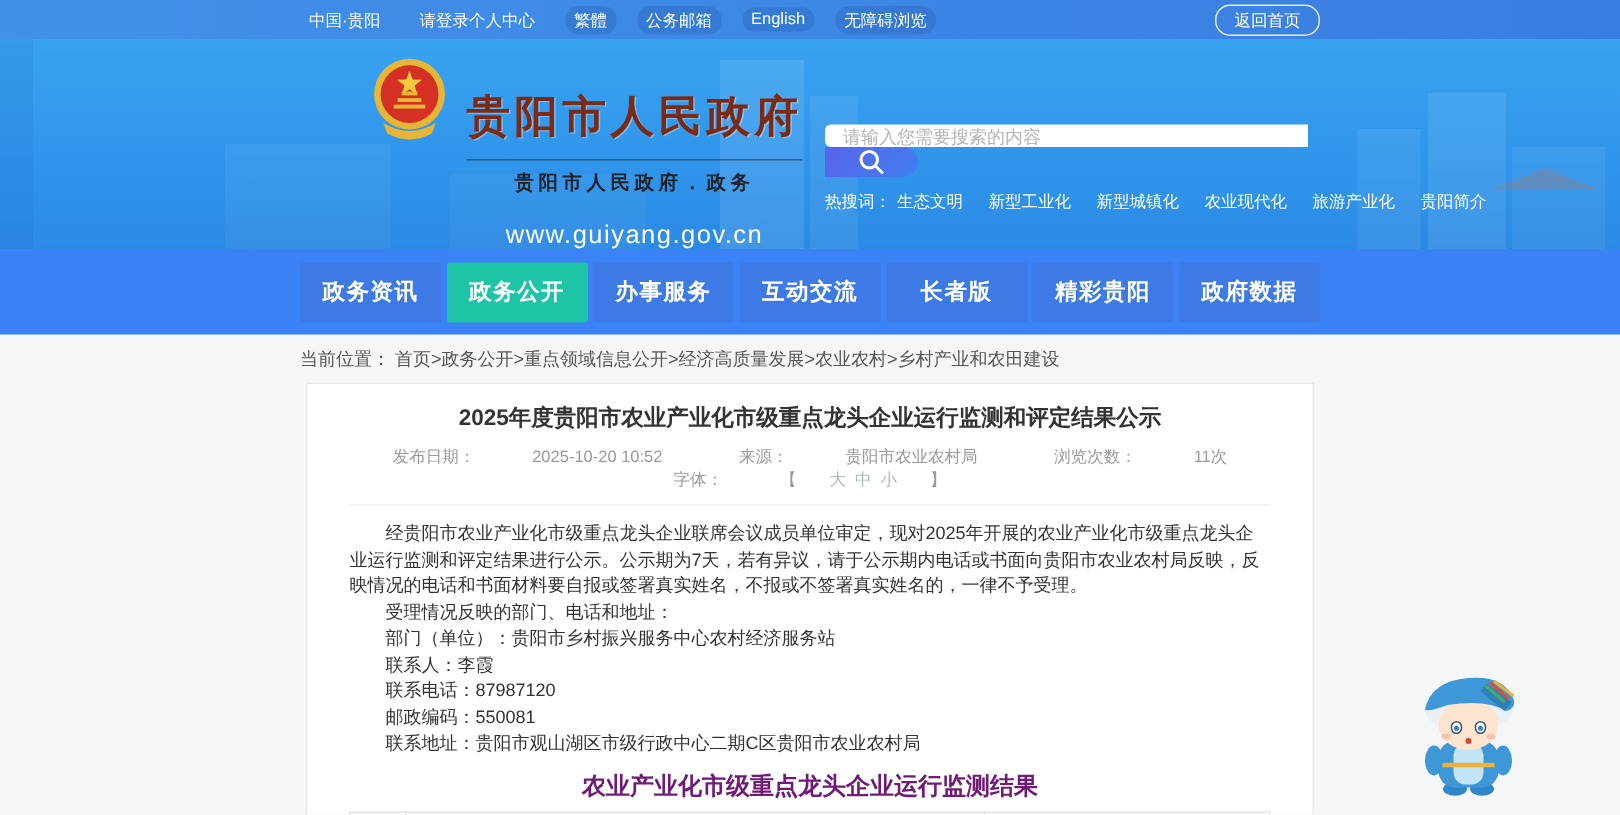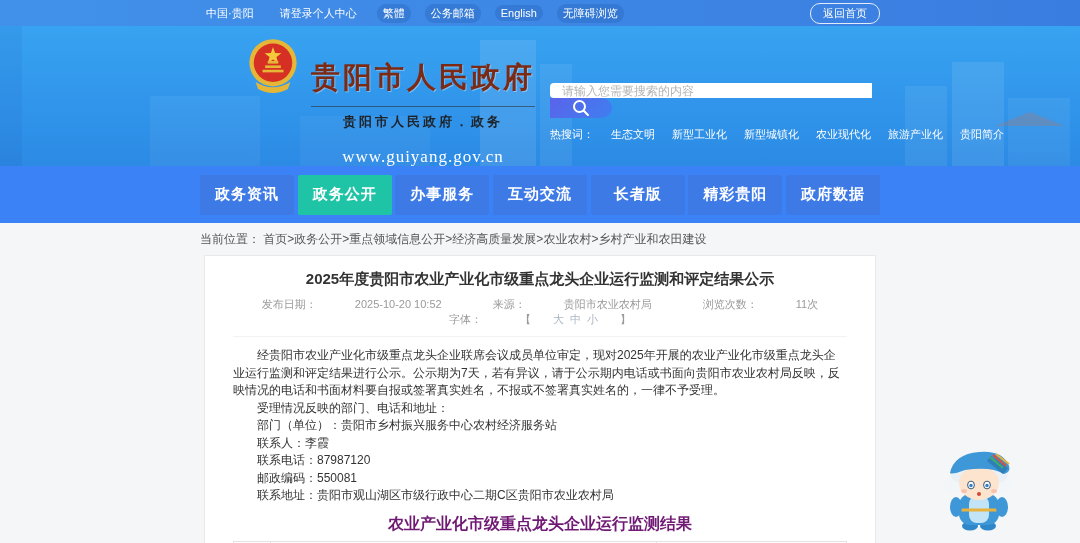--- a/index.html
+++ b/index.html
@@ -12,30 +12,30 @@
   .topbar .container { display:flex; align-items:center; gap:16px; font-size:11px; color:#fff; }
   .tb-link { color:#fff; text-decoration:none; cursor:pointer; white-space:nowrap; padding:2px 6px; border-radius:9px; }
   .tb-link.pill { background:rgba(0,40,120,0.14); }
   .home-btn { margin-left:auto; border:1px solid rgba(255,255,255,0.85); color:#fff; font-size:11px; padding:2px 12px; border-radius:10px; cursor:pointer; background:transparent; white-space:nowrap; }
 
   
   .banner { height:140px; background:linear-gradient(180deg,#38a3f1 0%,#2f92e9 70%,#2c8ae4 100%); position:relative; overflow:hidden; }
   .banner .container { height:100%; }
   .city-svg { position:absolute; left:0; top:0; pointer-events:none; }
   .logo-block { position:absolute; left:45px; top:10px; display:flex; align-items:flex-start; gap:10px; cursor:pointer; }
-  .logo-text { padding-top:22px; text-align:center;font-family:Liberation Serif, serif; }
+  .logo-text { padding-top:22px; text-align:center; }
   .site-name { font-size:29px; font-weight:bold; color:#7d2a15; letter-spacing:3px; text-shadow:1px 1px 0 rgba(255,255,255,0.35); }
   .site-sub { margin-top:8px; padding-top:6px; border-top:1px solid rgba(40,40,40,0.55); font-size:13px; font-weight:bold; color:#1e2329; letter-spacing:3px; }
   .site-url { margin-top:16px; font-size:17px; color:#fff; letter-spacing:1px; }
   .search-wrap { position:absolute; left:350px; top:57px; width:322px; }
   .search-bar { display:flex; height:35px;flex-direction:column; }
   .search-input { flex:1; border:none; outline:none; border-radius:4px 0 0 4px; padding:0 12px; font-size:12px; color:#333; background:#fff; }
   .search-input::placeholder { color:#b4b4b4; }
   .search-btn { width:62px; border:none; cursor:pointer; background:linear-gradient(135deg,#5a63ea,#3f7ff0); border-radius:0 18px 18px 0; display:flex; align-items:center; justify-content:center; }
-  .hot-row { margin-top:9px; display:flex; gap:17px; font-size:11px; color:#fff; white-space:nowrap; }
+  .hot-row { margin-top:9px; display:flex; gap:4px; font-size:11px; color:#fff; white-space:nowrap; }
   .hot-link { color:#fff; text-decoration:none; cursor:pointer; }
 
   
   .navbar { height:57px; background:#3b82f6; }
   .navbar .container { height:100%; display:flex; align-items:center; justify-content:space-between; }
   .nav-btn { width:94px; height:40px; background:#3d7ae6; color:#fff; font-size:15px; font-weight:bold; display:flex; align-items:center; justify-content:center; cursor:pointer; border-radius:2px; letter-spacing:1px; }
   .nav-btn.active { background:#1fc3a6; }
 
   
   .breadcrumb-row { padding:8px 0 7px; font-size:12px; color:#555; }

